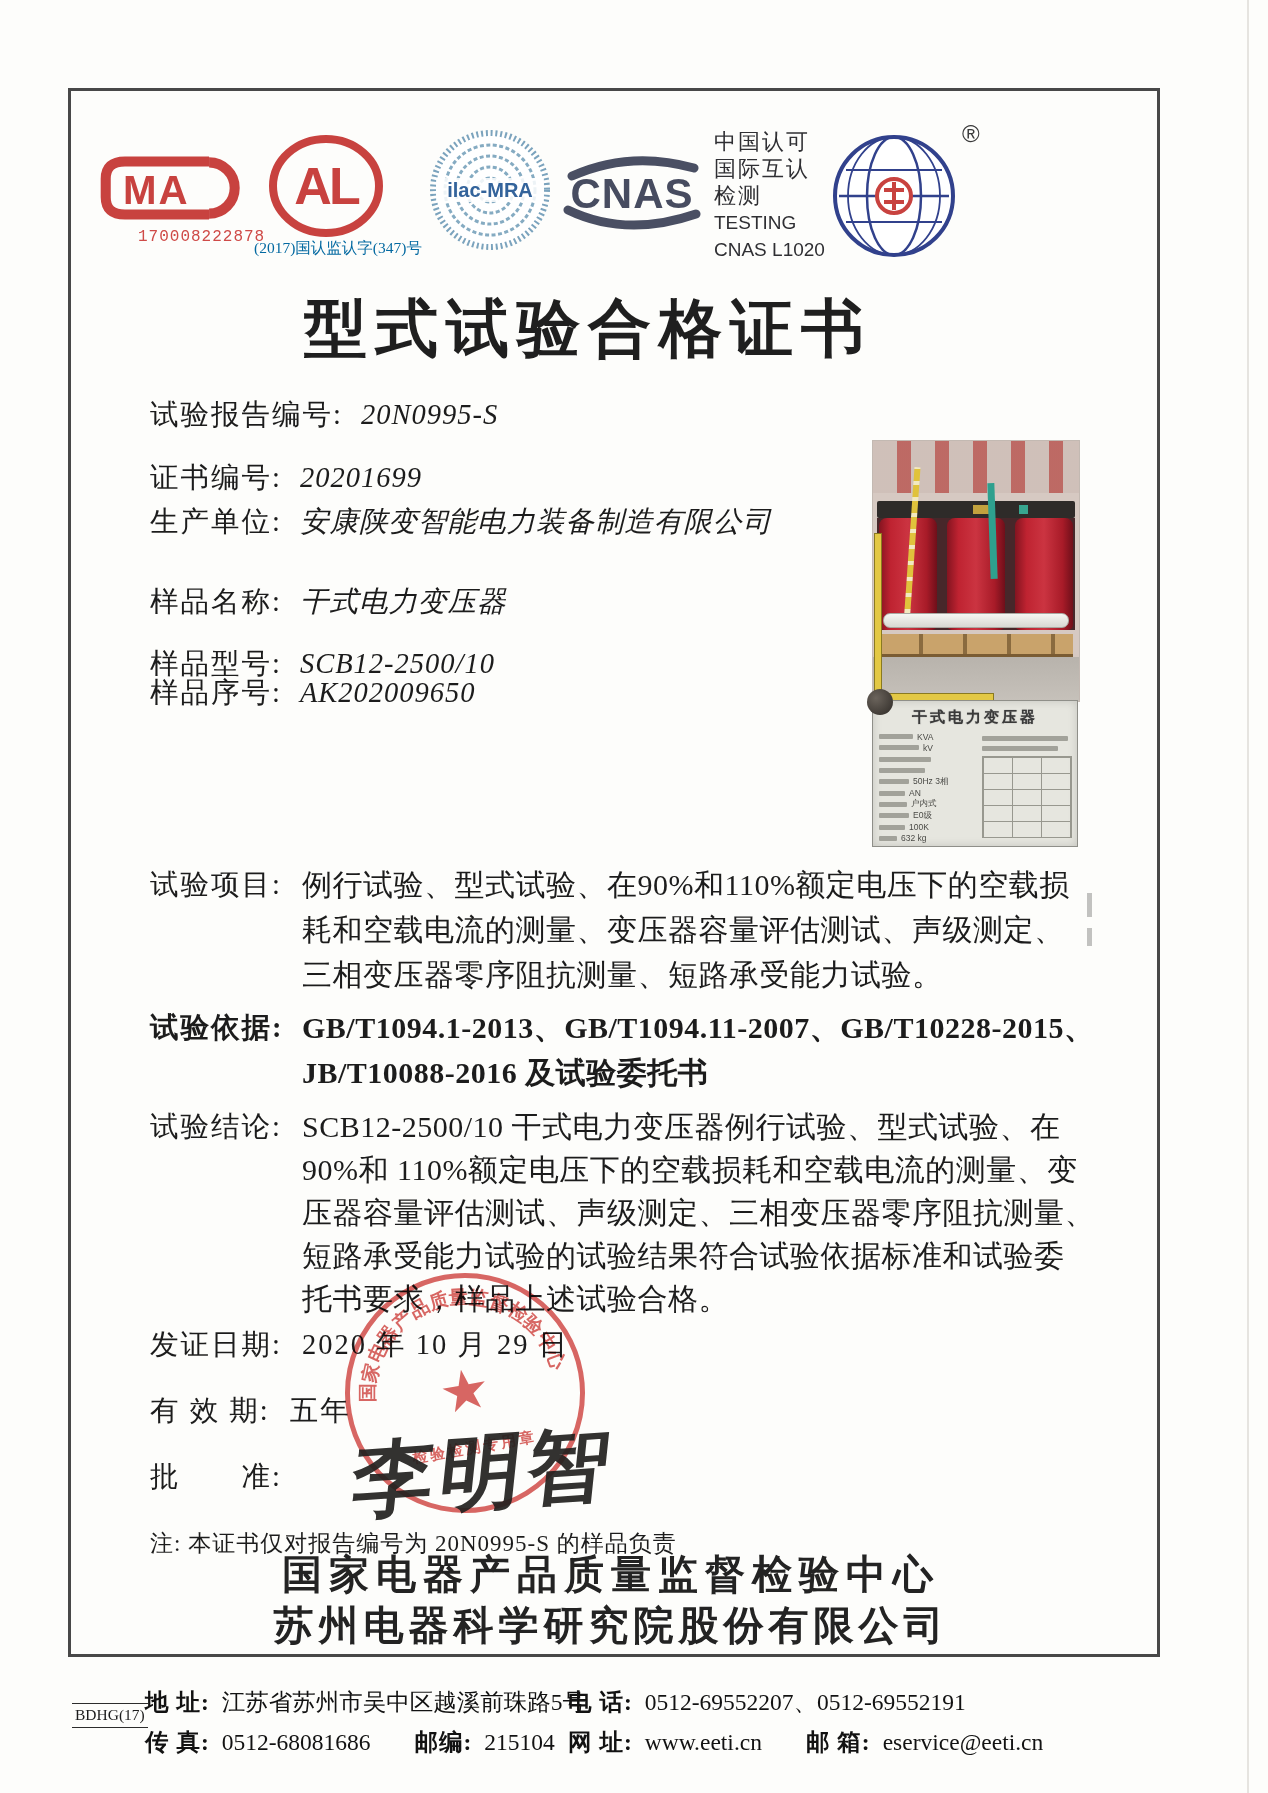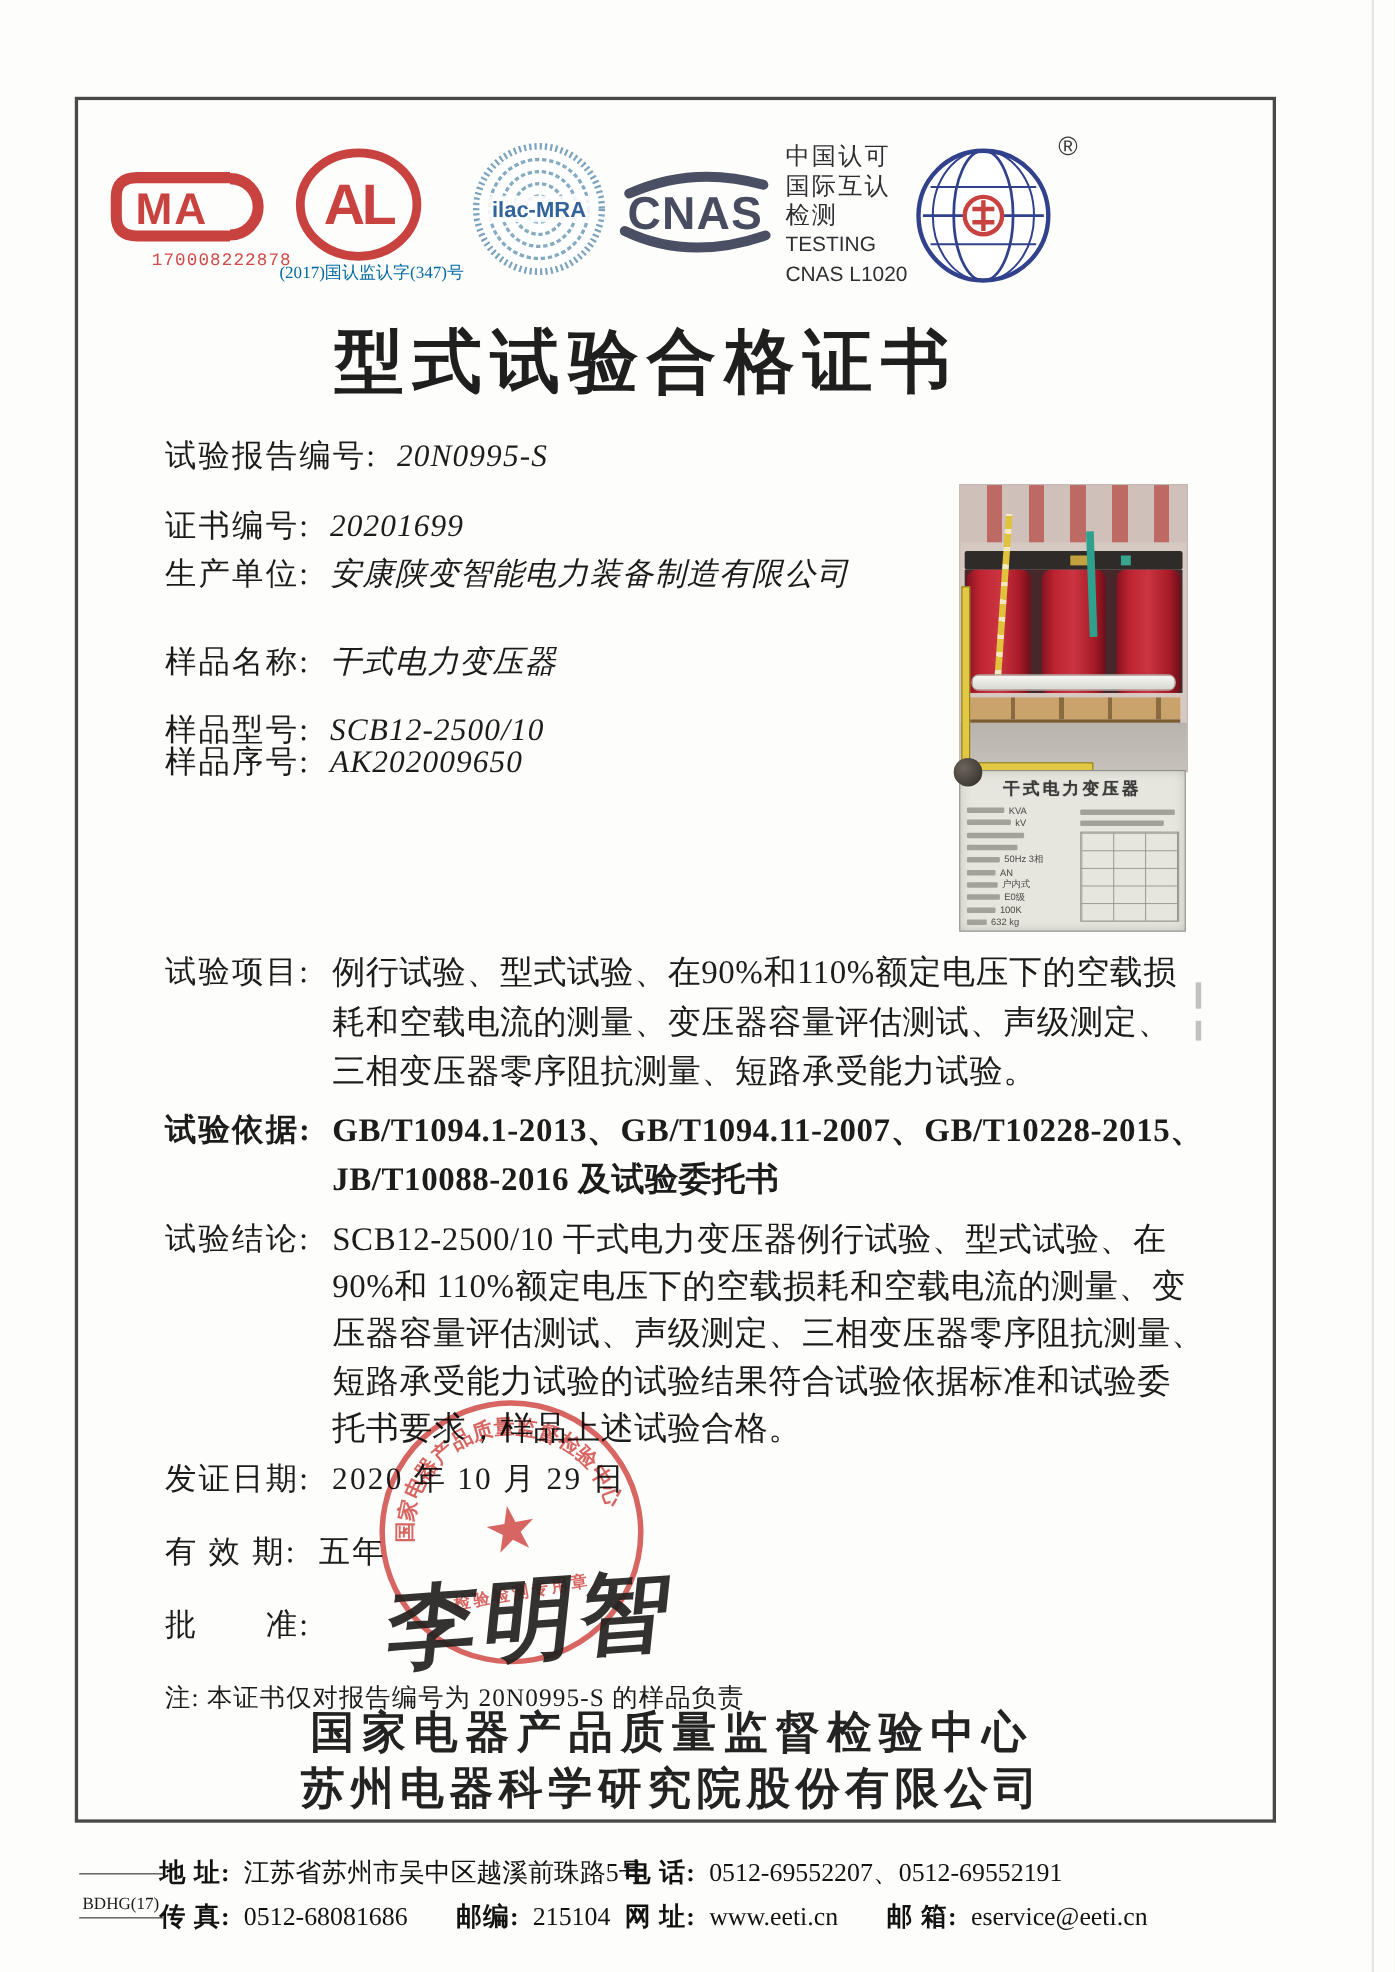--- a/index.html
+++ b/index.html
@@ -32,21 +32,21 @@
   
   .issue{position:absolute;left:150px;font-size:28.5px;white-space:nowrap;}
   .issue .lbl{letter-spacing:2px;}
   .issue .val{margin-left:20px;letter-spacing:2px;}
   
   .note{position:absolute;left:150px;top:1528px;font-size:23px;letter-spacing:1px;}
   .issuer{position:absolute;left:68px;width:1086px;text-align:center;font-weight:700;color:#232323;}
   .issuer1{top:1547px;font-size:40px;letter-spacing:7px;}
   .issuer2{top:1598px;font-size:40px;letter-spacing:5px;}
   
-  .footer-code{position:absolute;left:72px;top:1703px;font-size:15.5px;border-top:1.5px solid #2c2c2c;border-bottom:1.5px solid #2c2c2c;padding:18px 3px 3px 3px;}
+  .footer-code{position:absolute;left:72px;top:1703px;font-size:15.5px;border-top:1.5px solid #2c2c2c;border-bottom:1.5px solid #2c2c2c;padding:2px 3px 3px 3px;}
   .frow{position:absolute;font-size:23.5px;white-space:nowrap;color:#121212;}
   .frow .flbl{font-weight:700;letter-spacing:1px;}
   .frow .fval{margin-left:12px;}
   .gap{display:inline-block;width:44px;}
   
   .photo{position:absolute;left:872px;top:440px;width:206px;height:407px;}
   .scene{position:absolute;left:0;top:0;width:206px;height:260px;background:#d6c9c2;overflow:hidden;border:1px solid #c3b9b2;}
   .bldg{position:absolute;left:0;top:0;right:0;height:52px;background:repeating-linear-gradient(90deg,#cdbdb6 0 24px,#b54a45 24px 38px);opacity:.75;}
   .beam{position:absolute;left:4px;top:60px;right:4px;height:17px;background:#2e2b29;border-radius:2px;}
   .beam .tagy{position:absolute;left:96px;top:4px;width:20px;height:9px;background:#c2a23e;}

